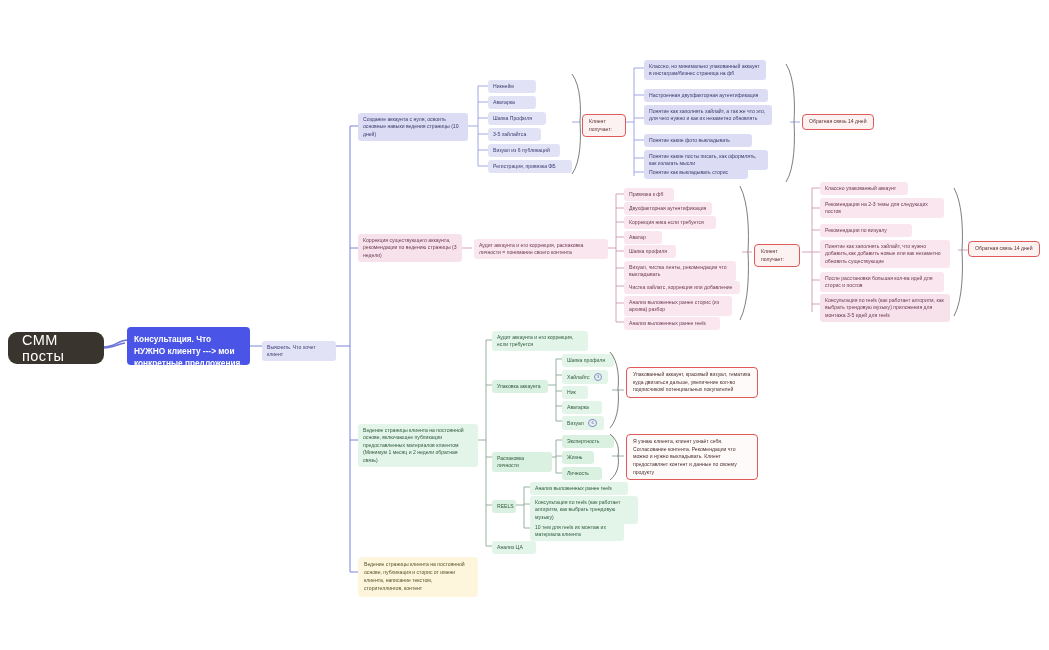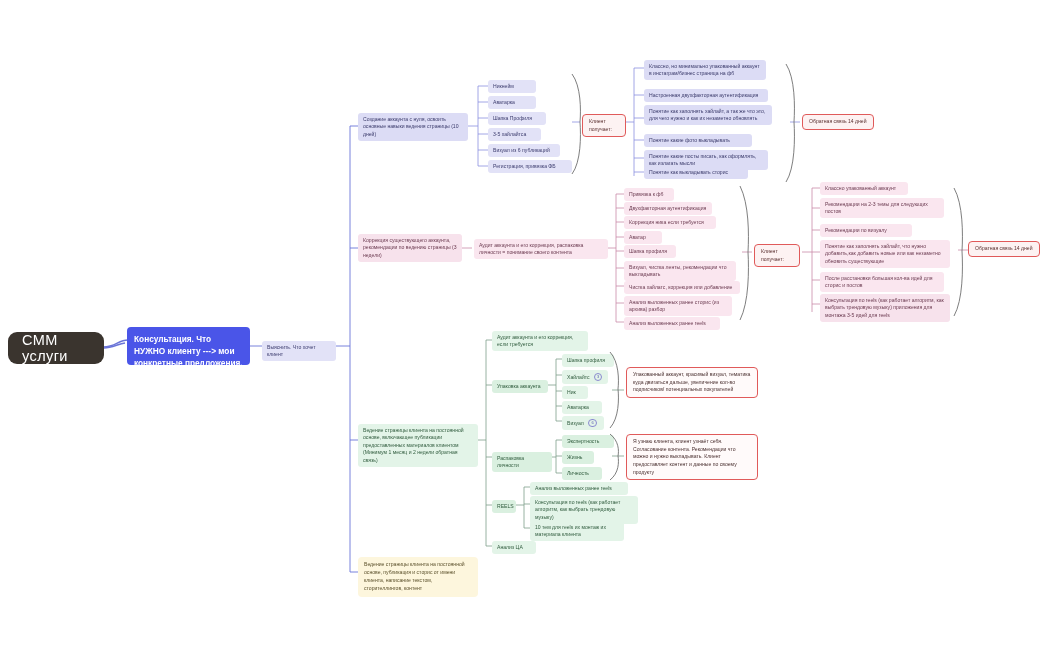--- a/index.html
+++ b/index.html
@@ -141,21 +141,21 @@
       <path d="M524 487 L 524 528"></path>
       <path d="M524 487 L 530 487"></path>
       <path d="M524 504 L 530 504"></path>
       <path d="M524 528 L 530 528"></path>
 
       <path d="M612 390 L 624 390"></path>
       <path d="M612 456 L 624 456"></path>
     </g>
   </svg>
 
-  <div class="node root" style="left:8px;top:332px;width:96px;height:32px;">СММ услуги</div>
+  <div class="node root" style="left:8px;top:332px;width:96px;height:32px;">СММ посты</div>
 
   <div class="node mainblue" style="left:127px;top:327px;width:123px;height:38px;">Консультация. Что НУЖНО клиенту ---&gt;  мои конкретные предложения,  его выбор</div>
 
   <div class="node pill p-lav2" style="left:262px;top:341px;width:74px;">Выяснить. Что хочет клиент</div>
 
   <div class="node pill p-lav" style="left:358px;top:113px;width:110px;">Создание аккаунта с нуля, освоить основные навыки ведения страницы  (10 дней)</div>
 
   <div class="node pill p-lav2" style="left:488px;top:80px;width:48px;">Никнейм</div>
   <div class="node pill p-lav2" style="left:488px;top:96px;width:48px;">Аватарка</div>
   <div class="node pill p-lav2" style="left:488px;top:112px;width:58px;">Шапка Профиля</div>

